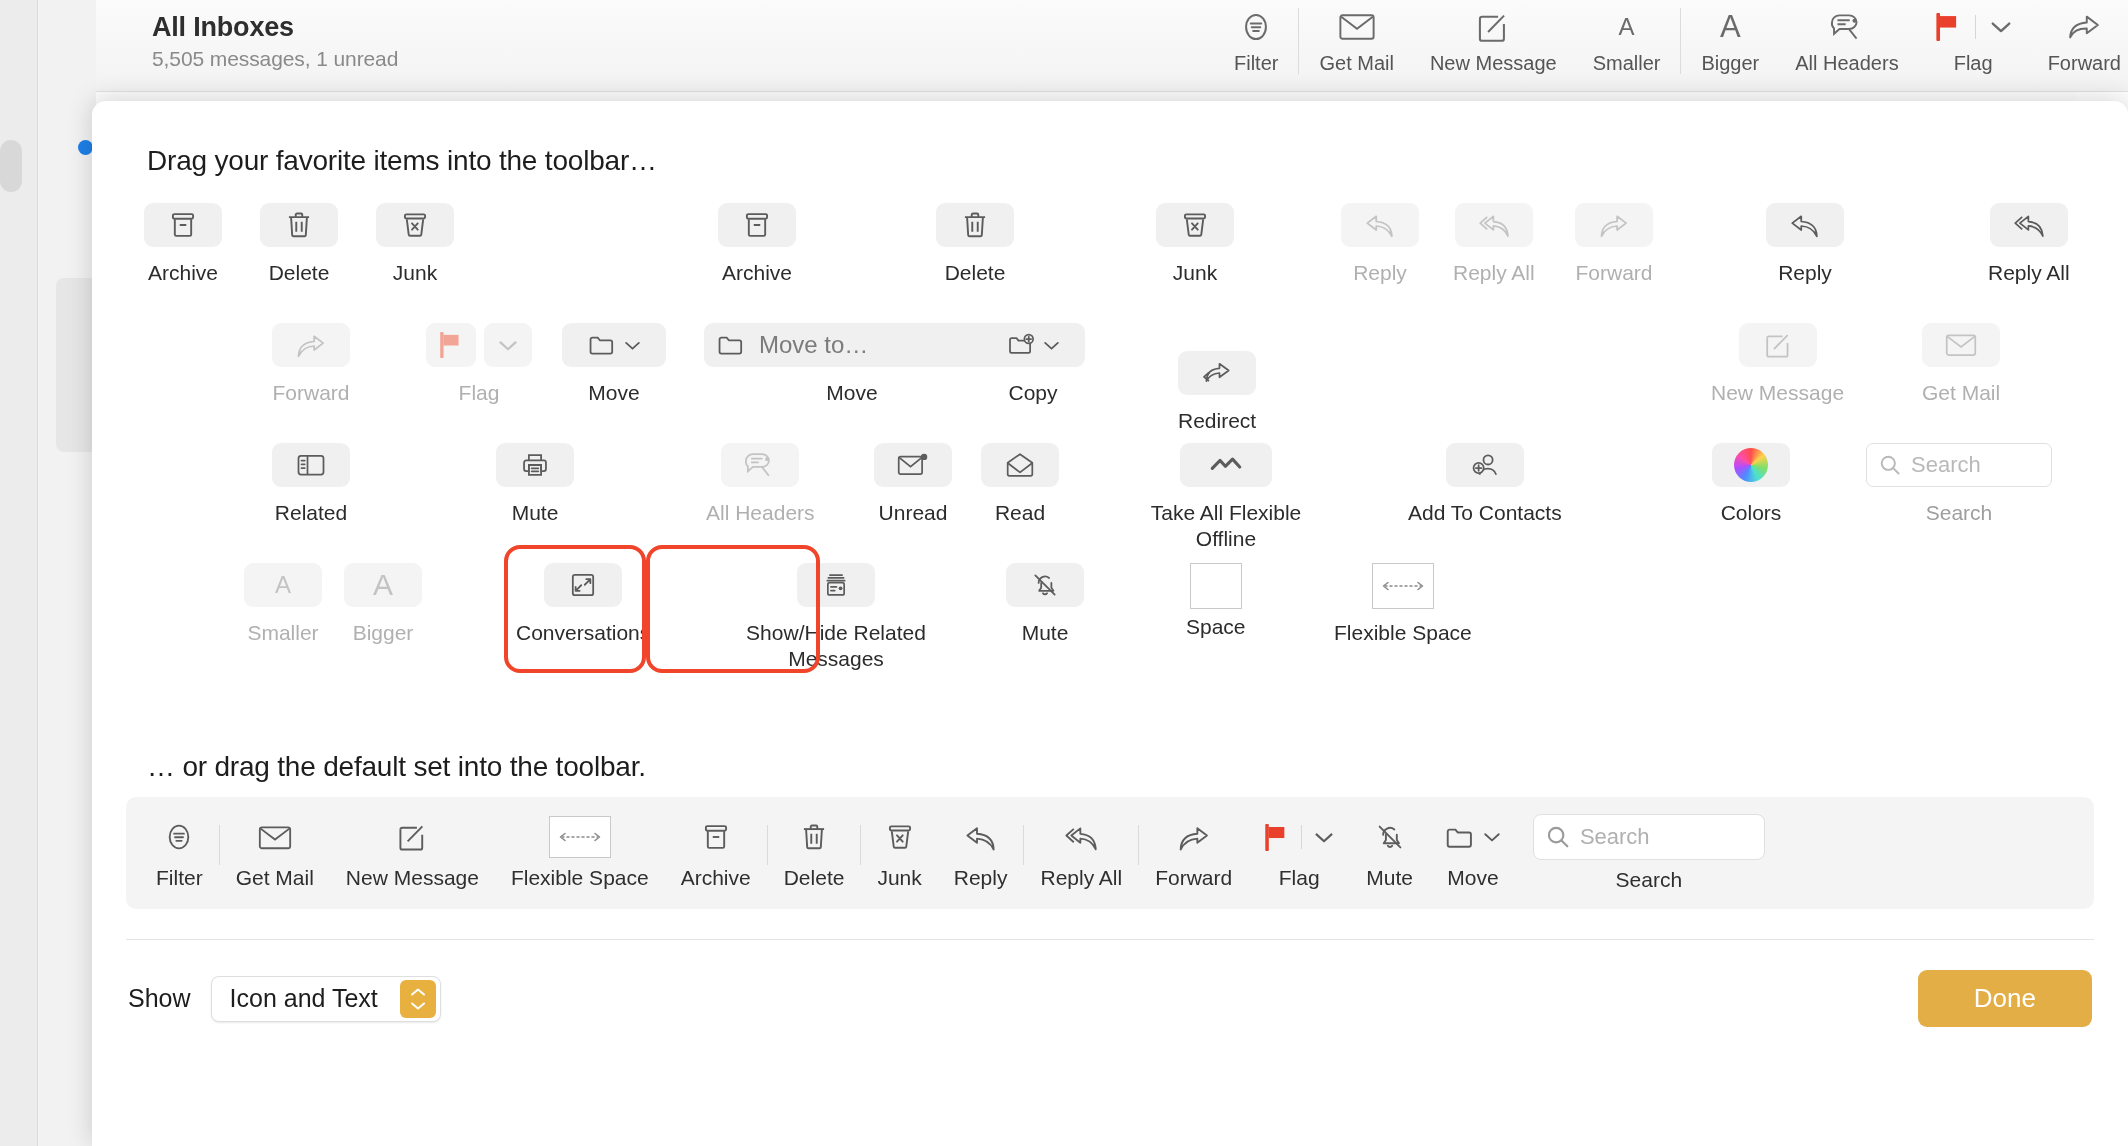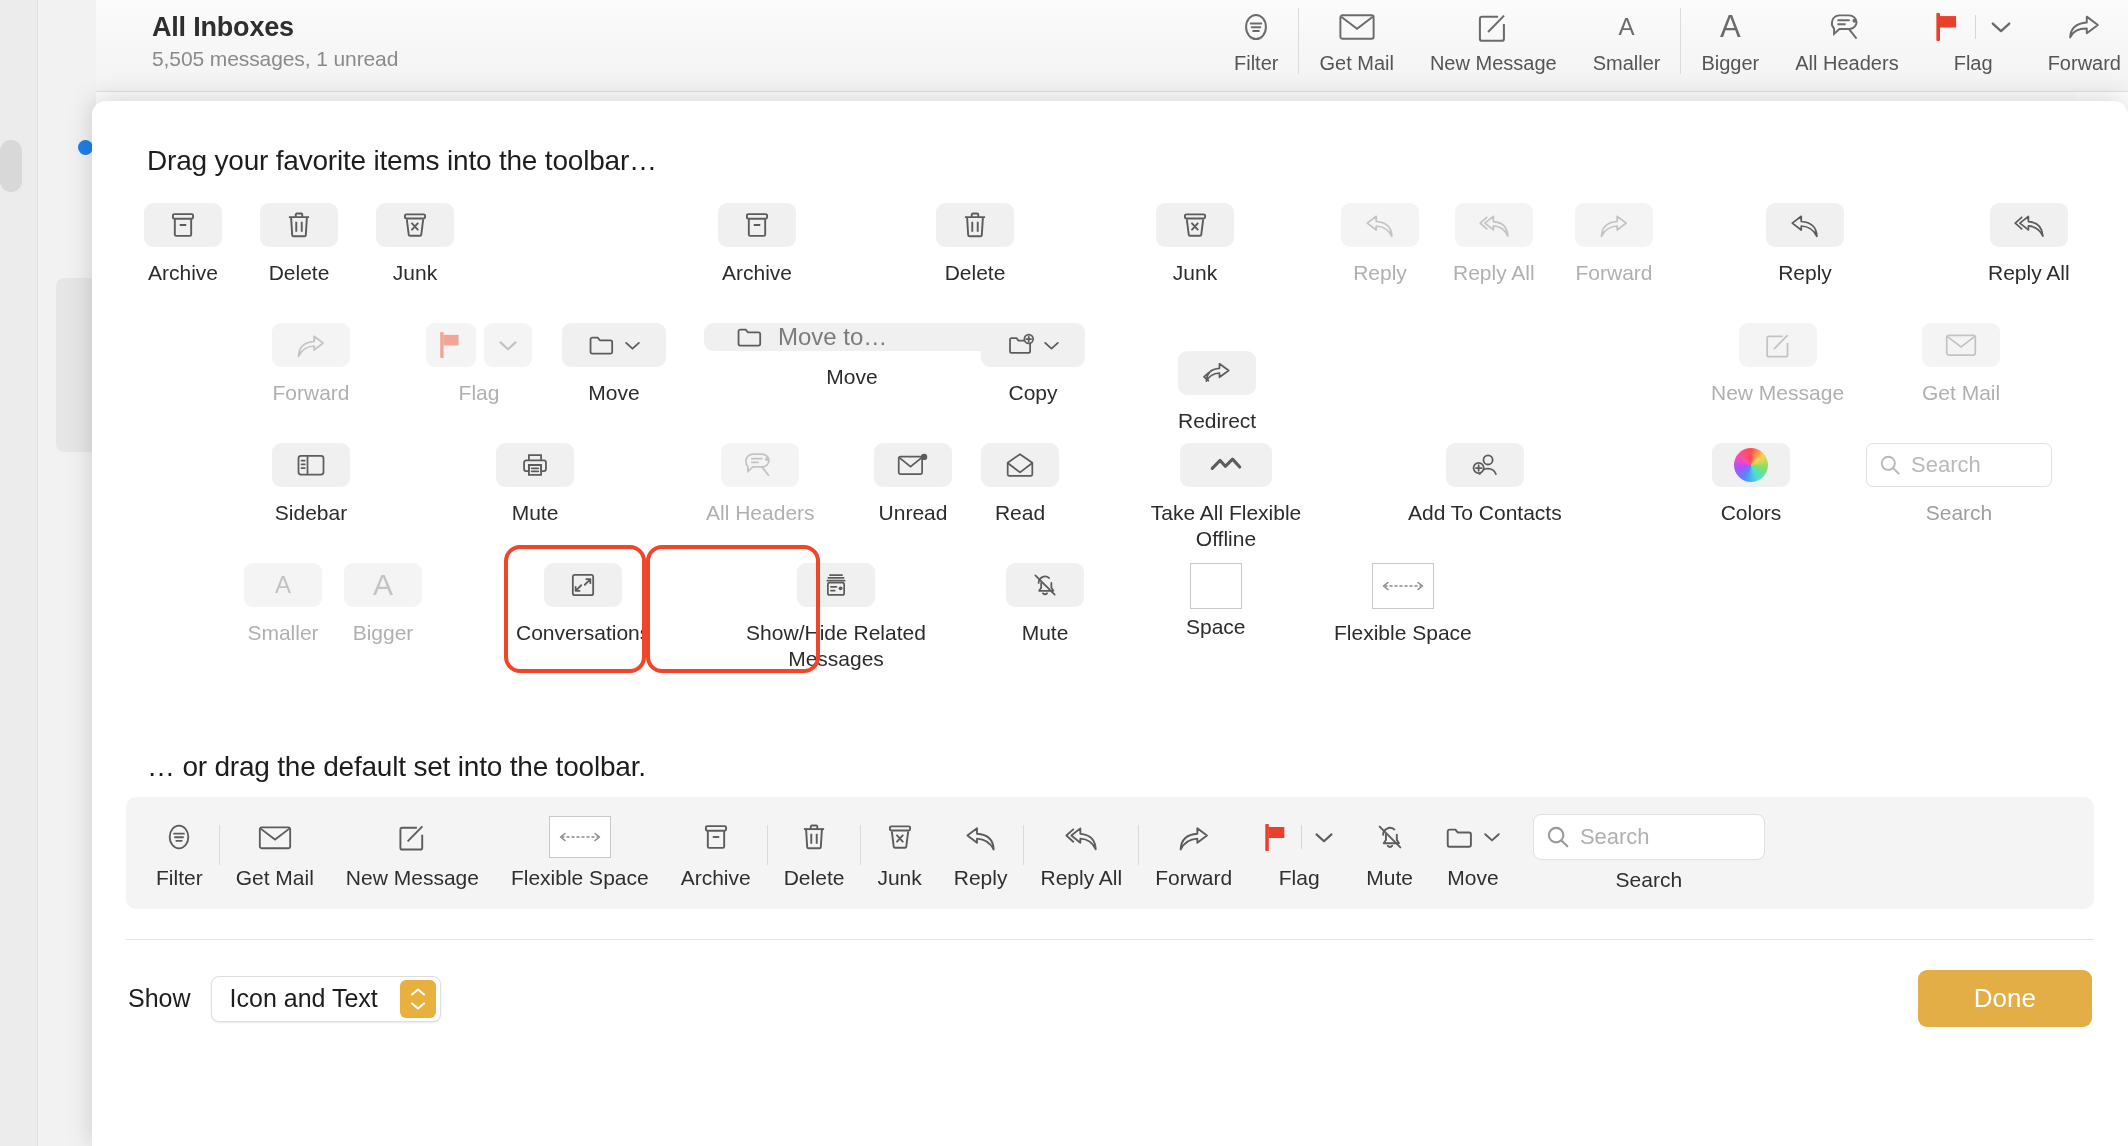--- a/index.html
+++ b/index.html
@@ -88,21 +88,21 @@
     display: flex; flex-direction: column; align-items: center;
     position: absolute; top: 0;
   }
   .pchip {
     background: #f0f0f0; border-radius: 9px;
     display: flex; align-items: center; justify-content: center;
     color: #5c5c5c;
   }
   .pchip.sq { width: 78px; height: 44px; }
   .pchip.wide { width: 104px; height: 44px; }
-  .pchip.xwide { width: 296px; height: 28px; padding-left: 32px; justify-content: flex-start; gap: 14px; }
+  .pchip.xwide { width: 296px; height: 44px; padding-left: 13px; justify-content: flex-start; gap: 14px; }
   .plabel {
     margin-top: 13px; font-size: 21px; color: #2c2c2c; text-align: center;
     white-space: nowrap; line-height: 1.25;
   }
   .plabel.two { white-space: normal; width: 200px; }
   .dim .pchip { background: #f4f4f4; }
   .dim .pchip, .dim .pchip svg { color: #c3c3c3; }
   .dim .plabel { color: #b0b0b0; }
   .chipwide-label { font-size: 24px; color: #7b7b7b; }
 
@@ -487,21 +487,21 @@
 
         <div class="prow">
           <div class="pcell" style="left:146px;">
             <div class="pchip sq">
               <svg width="30" height="26" viewBox="0 0 24 20" fill="none" stroke="currentColor" stroke-width="1.4">
                 <rect x="2" y="2.6" width="20" height="15" rx="2"></rect>
                   <path d="M9.2 2.6v15"></path>
                   <path d="M4.4 6.4h2.6M4.4 9.4h2.6M4.4 12.4h2.6" stroke-linecap="round"></path>
               </svg>
             </div>
-            <div class="plabel">Sidebar</div>
+            <div class="plabel">Related</div>
           </div>
           <div class="pcell" style="left:370px;">
             <div class="pchip sq">
               <svg width="28" height="28" viewBox="0 0 22 22" fill="none" stroke="currentColor" stroke-width="1.4">
                 <path d="M6.2 7.4V3.2h9.6v4.2"></path>
                 <path d="M4 7.4h14a1.6 1.6 0 0 1 1.6 1.6v5.2A1.6 1.6 0 0 1 18 15.8h-2.2V11H6.2v4.8H4a1.6 1.6 0 0 1-1.6-1.6V9A1.6 1.6 0 0 1 4 7.4Z"></path>
                 <path d="M6.2 11h9.6v7.8H6.2z"></path>
                   <path d="M8.4 13.6h5.2M8.4 16h5.2" stroke-linecap="round"></path>
               </svg>
             </div>

